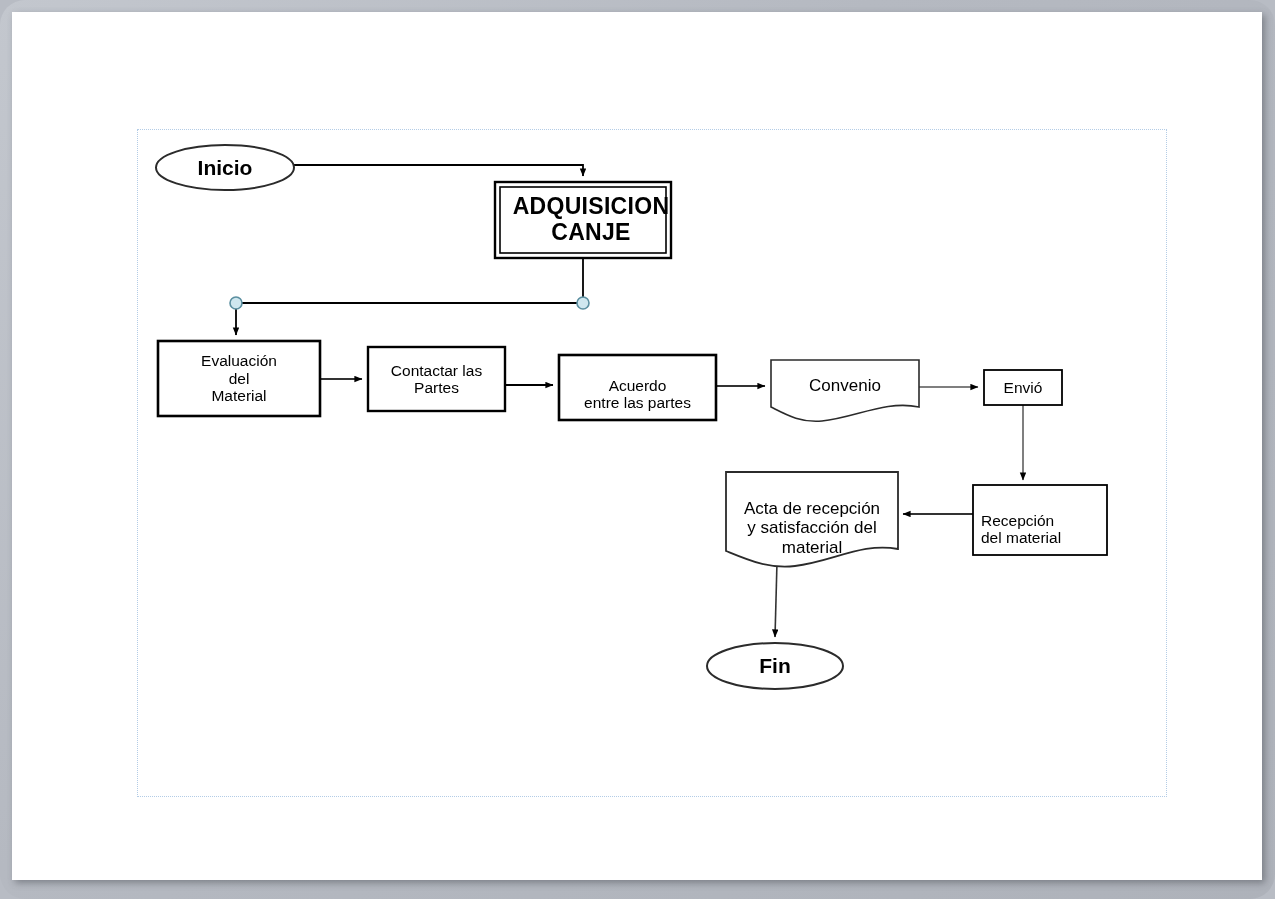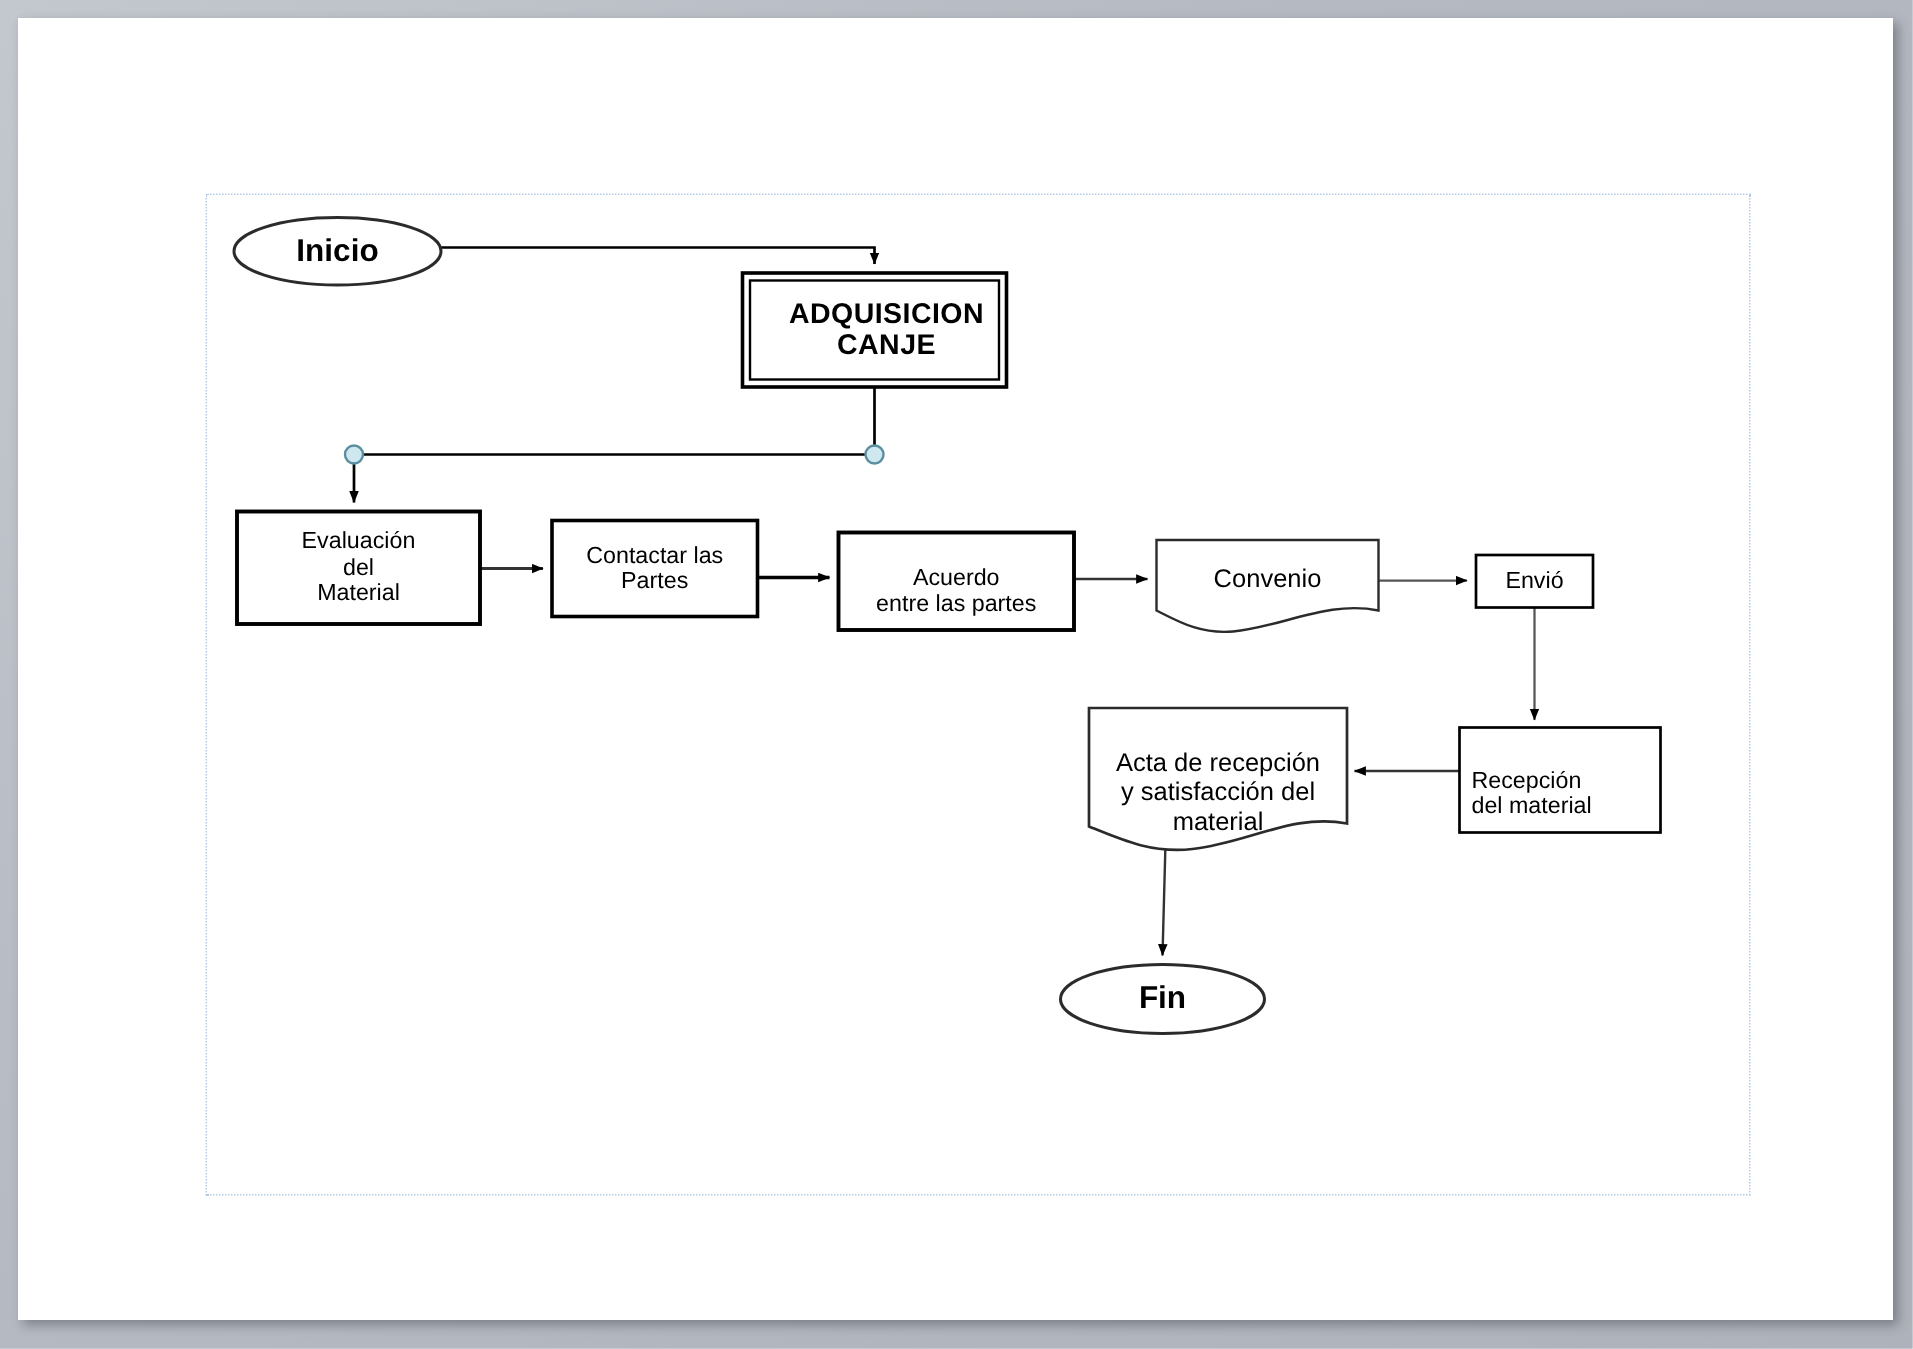--- a/index.html
+++ b/index.html
@@ -12,20 +12,21 @@
     height: 899px;
     background: #b8bcc4;
     font-family: "Liberation Sans", sans-serif;
     overflow: hidden;
     position: relative;
   }
   #app-root {
     position: absolute;
     inset: 0;
     background: linear-gradient(135deg,#c3c7ce 0%, #b5b9c1 40%, #aeb2ba 100%);
+    border-radius: 25px;
   }
   
   #slide-page {
     position: absolute;
     left: 12px;
     top: 12px;
     width: 1250px;
     height: 868px;
     background: #ffffff;
     box-shadow: 3px 3px 7px rgba(60,64,72,.45);
@@ -63,21 +64,21 @@
     line-height: 1.12;
     white-space: pre-line;
     pointer-events: none;
     box-sizing: border-box;
   }
   .terminator-text {
     font-size: 21px;
     font-weight: bold;
   }
   .emph-text {
-    font-size: 19px;
+    font-size: 23px;
     font-weight: bold;
     letter-spacing: .3px;
     padding-left: 16px;
   }
   .process-text {
     font-size: 15.5px;
     font-weight: normal;
   }
   .doc-text {
     font-size: 17px;

